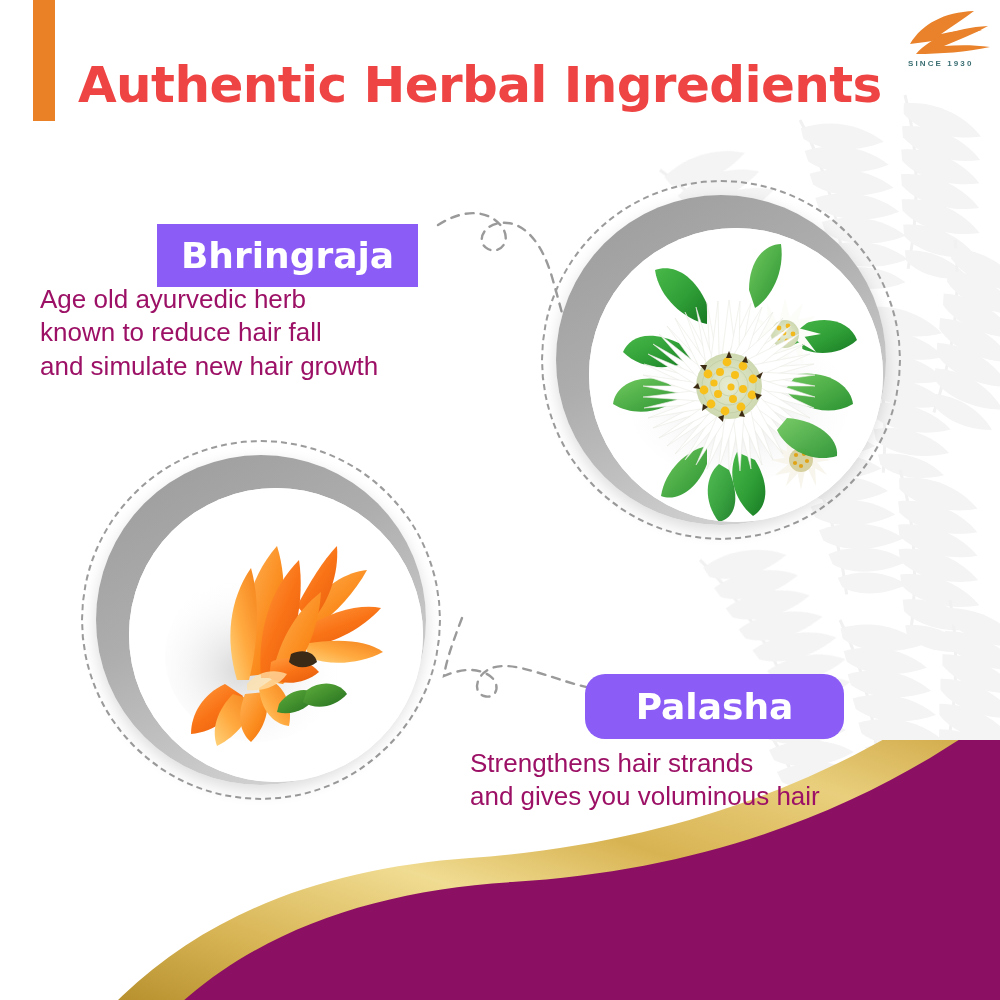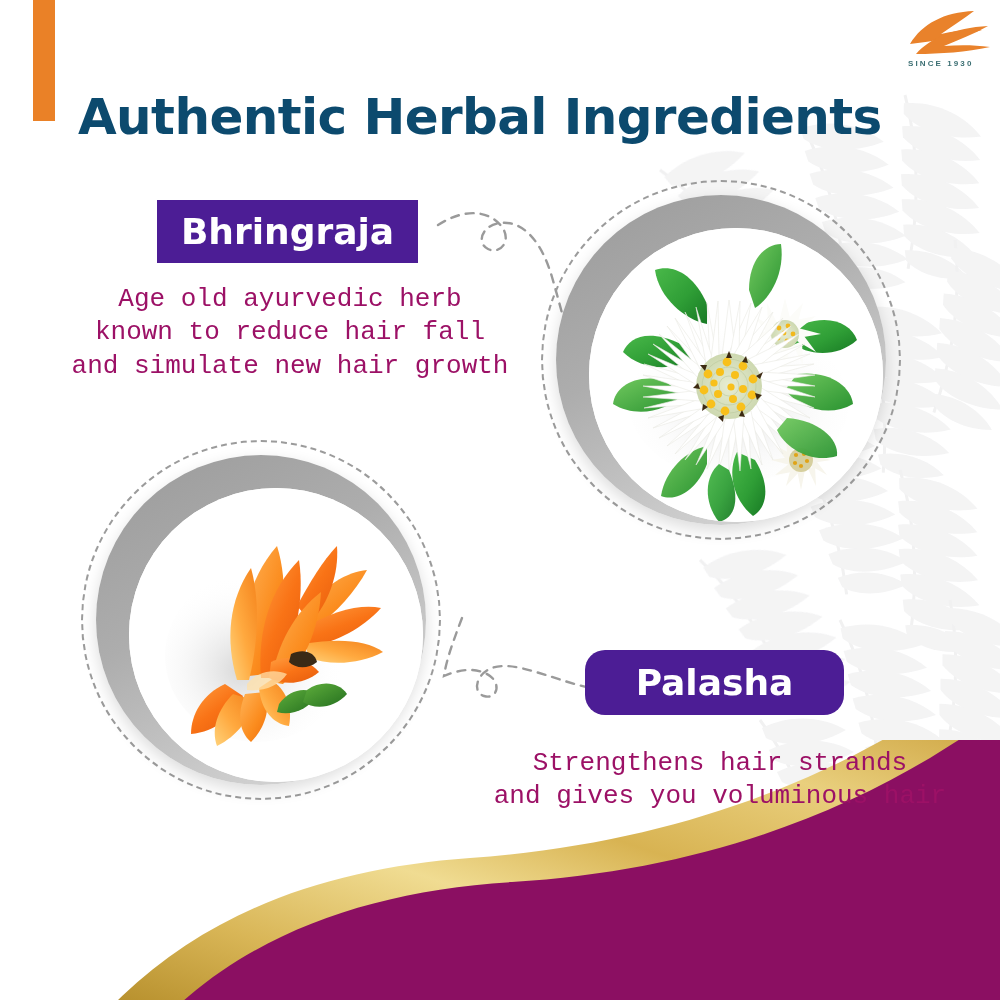--- a/index.html
+++ b/index.html
@@ -35,25 +35,25 @@
   
   .accent-bar {
     position:absolute;
     left:33px; top:0px;
     width:22px; height:121px;
     background:#ea8127;
     z-index:5;
   }
   .page-title {
     position:absolute;
-    left:78px; top:88px;
+    left:78px; top:56px;
     font-size:50px;
     font-weight:bold;
     letter-spacing:-0.6px;
-    color:#0c4a6e;
+    color:#ef4444;
     font-family:"DejaVu Sans", sans-serif;
     white-space:nowrap;
     z-index:5;
   }
 
   
   .logo {
     position:absolute;
     left:908px; top:10px;
     width:84px; height:70px;
@@ -66,50 +66,50 @@
     font-size:8px;
     font-weight:bold;
     letter-spacing:2.1px;
     color:#3c6f73;
     font-family:"Liberation Sans", sans-serif;
   }
 
   
   .chip {
     position:absolute;
-    background:#4c1d95;
+    background:#8b5cf6;
     color:#ffffff;
     font-family:"DejaVu Sans", sans-serif;
     font-weight:bold;
     display:flex;
     align-items:center;
     justify-content:center;
     z-index:6;
+    margin-top:24px;
   }
   #chip-bhringraja {
     left:157px; top:200px;
     width:261px; height:63px;
     font-size:36px;
   }
   #chip-palasha {
     left:585px; top:650px;
     width:259px; height:65px;
     font-size:36px;
     border-radius:20px;
   }
 
   
   .desc {
     position:absolute;
     color:#9c1166;
-    font-family:Liberation Mono, monospace;
+    font-family:Liberation Sans, sans-serif;
     font-size:26px;
     font-weight:normal;
     line-height:1.28;
-    text-align:center;
     white-space:pre-line;
     z-index:6;
   }
   #desc-bhringraja { left:40px; top:283px; width:500px; }
   #desc-palasha    { left:470px; top:747px; width:500px; }
 
   
   .medallion {
     position:absolute;
     z-index:4;

